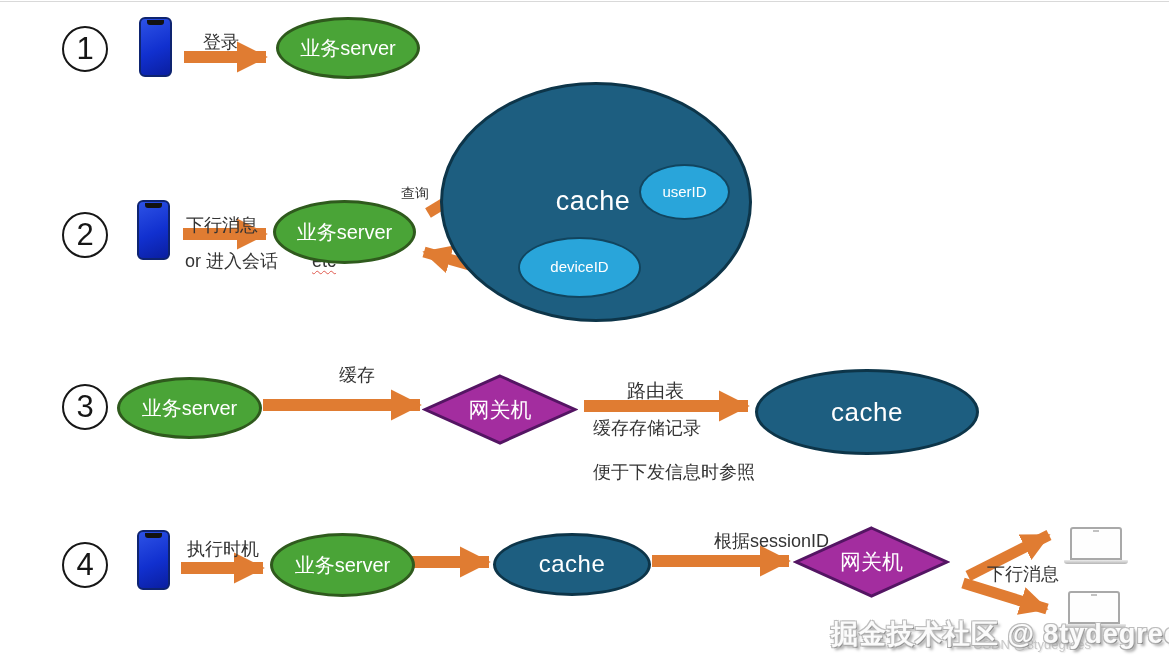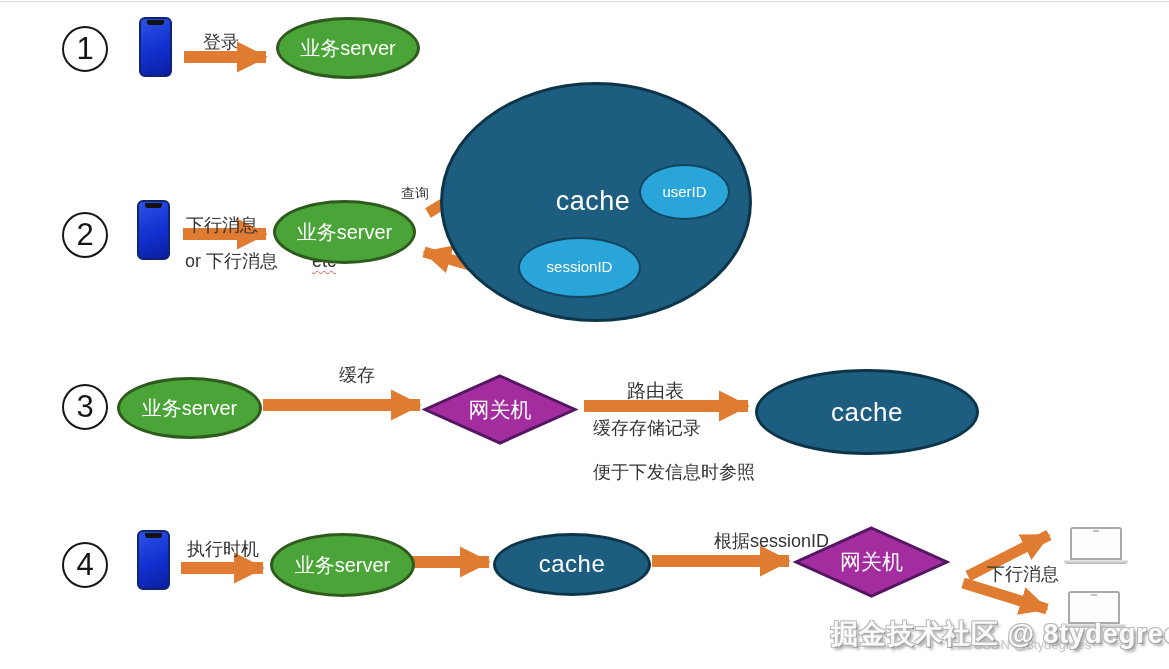--- a/index.html
+++ b/index.html
@@ -95,34 +95,34 @@
   </div>
 
   <div class="numcircle" style="left:62px; top:212px;">
     <span>2</span>
   </div>
   <div class="phone" style="left:137px; top:200px;">
       <div class="notch"></div>
     </div>
   <div class="label" style="left:186px; top:213px;">下行消息</div>
   <div class="label" style="left:185px; top:249px;">
-    <span>or 下行消息</span><span class="etc">etc</span>
+    <span>or 进入会话</span><span class="etc">etc</span>
   </div>
   <div class="ellipse server" style="left:273px; top:200px; width:137px; height:58px;">
     <span>业务server</span>
   </div>
   <div class="label label-sm" style="left:401px; top:185px;">查询</div>
 
   <div class="ellipse cachebig" style="left:440px; top:82px; width:306px; height:234px;"></div>
   <div class="cache-title" style="left:440px; top:186px; width:306px;">cache</div>
   <div class="ellipse idnode" style="left:639px; top:164px; width:87px; height:52px;">
     <span>userID</span>
   </div>
   <div class="ellipse idnode" style="left:518px; top:237px; width:119px; height:57px;">
-    <span>sessionID</span>
+    <span>deviceID</span>
   </div>
 
   <div class="numcircle" style="left:62px; top:384px;">
     <span>3</span>
   </div>
   <div class="ellipse server" style="left:117px; top:377px; width:139px; height:56px;">
     <span>业务server</span>
   </div>
   <div class="label" style="left:339px; top:363px;">缓存</div>
   <div class="diamond" style="left:422px; top:373px; width:156px; height:73px;">

